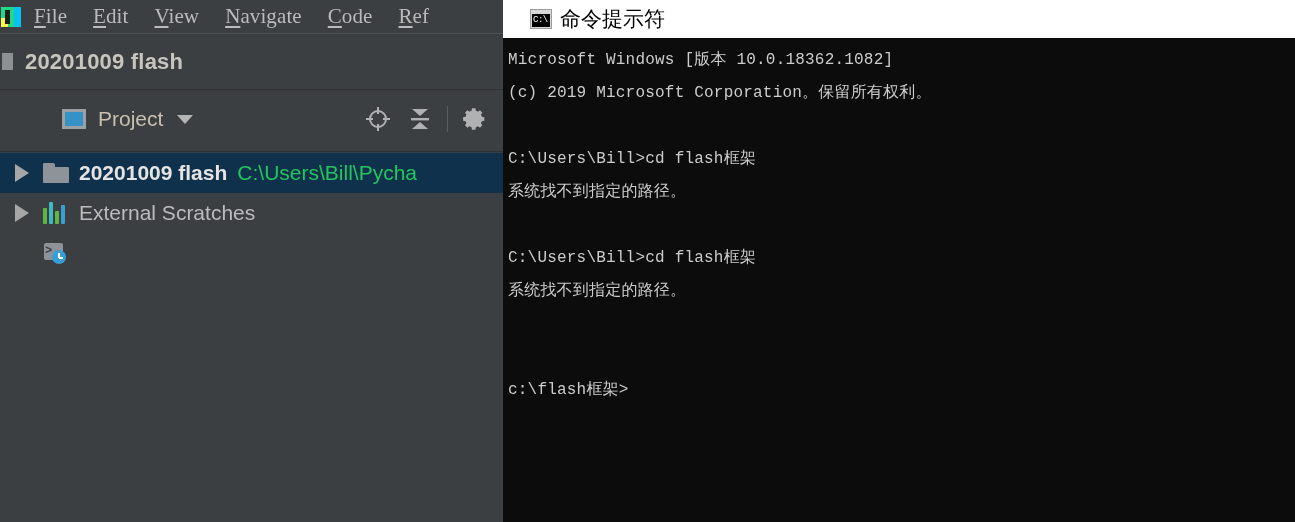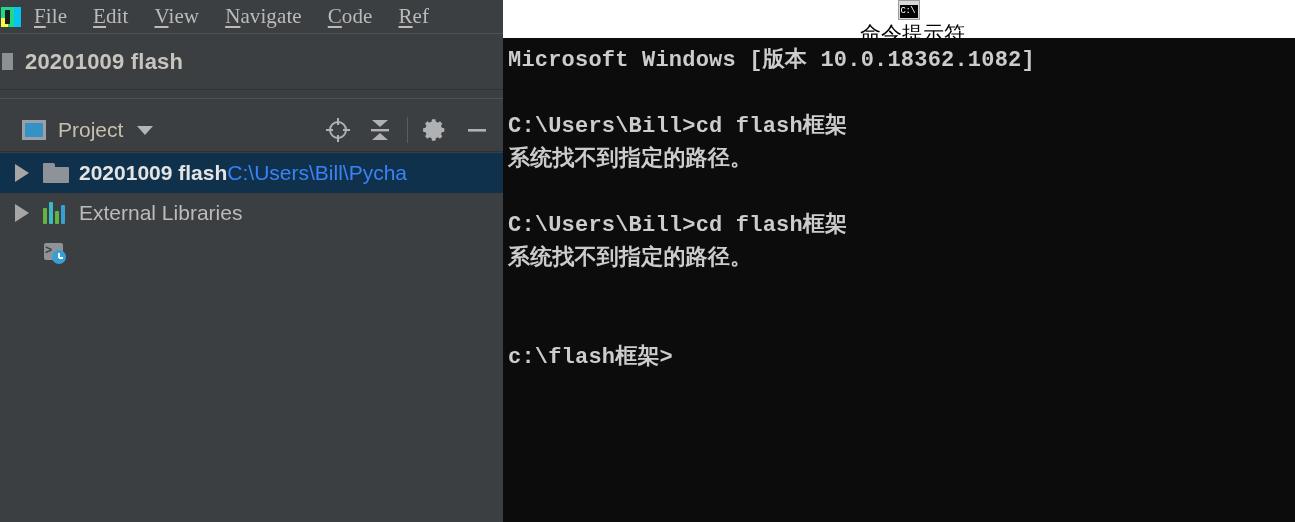--- a/index.html
+++ b/index.html
@@ -95,25 +95,26 @@
   .titlestrip-sep {
     position: absolute;
     left: 0; top: 89px;
     width: 1295px; height: 1px;
     background: #323232;
   }
 
   
   .toolheader {
     position: absolute;
-    left: 0; top: 104px;
+    left: 0; top: 93px;
     width: 504px; height: 52px;
     background: #3c3f41;
     display: flex;
     align-items: center;
+    padding-left: 40px;
   }
   .toolheader-top {
     position: absolute;
     left: 0; top: 98px;
     width: 504px; height: 1px;
     background: #4e5254;
   }
   .proj-icon {
     width: 24px; height: 20px;
     margin-left: 22px;
@@ -232,22 +233,23 @@
   .scratch-icon .clock:before {
     content:""; position:absolute; left:7px; top:7px;
     width:4px; height:2px; background:#fff;
   }
   .node-name {
     color: #bbbbbb;
     font-size: 21px;
   }
   .node-name.bold { font-weight: bold; color: #e4e4e4; }
   .node-path {
-    color: #3b82f6;
+    color: #22c55e;
     font-size: 21px;
+    margin-left: 10px;
   }
 
   
   .tool-rightedge {
     position: absolute;
     left: 503px; top: 98px;
     width: 1px; height: 424px;
     background: #2e3133;
   }
 
@@ -261,21 +263,20 @@
   }
   .cmd-titlebar {
     position: absolute;
     left: 0; top: 0;
     width: 792px; height: 38px;
     background: #ffffff;
     display: flex;
     align-items: center;
     padding-left: 27px;
     box-sizing: border-box;
-    flex-direction: column;
   }
   .cmd-icon {
     width: 22px; height: 20px;
     flex: none;
     position: relative;
     background: #d8d8d8;
     border: 1px solid #9d9d9d;
     box-sizing: border-box;
     margin-right: 8px;
   }
@@ -307,26 +308,25 @@
     position: absolute;
     left: 0; top: 38px;
     width: 792px; height: 484px;
     background: #0c0c0c;
     padding: 6px 0 0 5px;
     box-sizing: border-box;
   }
   .cmd-line {
     color: #cccccc;
     font-family: "Liberation Mono", "DejaVu Sans Mono", monospace;
-    font-size: 22px;
+    font-size: 16px;
     line-height: 33px;
     height: 33px;
     white-space: pre;
     letter-spacing: 0.2px;
-    font-weight: bold;
   }
   .cmd-line.blank { color: transparent; }
   .watermark {
     position: absolute;
     right: 9px; bottom: 7px;
     color: #8a8a8a;
     font-size: 16px;
     font-family: "Liberation Sans", sans-serif;
   }
 </style>
@@ -416,21 +416,21 @@
       <div class="tree-row">
         <div class="arrow"></div>
         <div class="node-icon">
           <div class="libs-icon">
               <i class="b1"></i>
               <i class="b2"></i>
               <i class="b3"></i>
               <i class="b4"></i>
             </div>
         </div>
-        <div class="node-name">External Libraries</div>
+        <div class="node-name">External Scratches</div>
       </div>
 
       <div class="tree-row">
         <div class="arrow hidden"></div>
         <div class="node-icon">
           <div class="scratch-icon">
             <div class="sheet"></div>
             <div class="caret">&gt;</div>
             <div class="clock"></div>
           </div>
@@ -447,20 +447,21 @@
     <div class="cmd-titlebar">
       <div class="cmd-icon">
         <div class="bar"></div>
         <div class="scr"></div>
       </div>
       <div class="cmd-title-text">命令提示符</div>
     </div>
 
     <div class="cmd-body">
       <div class="cmd-line">Microsoft Windows [版本 10.0.18362.1082]</div>
+      <div class="cmd-line">(c) 2019 Microsoft Corporation。保留所有权利。</div>
       <div class="cmd-line blank">&nbsp;</div>
       <div class="cmd-line">C:\Users\Bill&gt;cd flash框架</div>
       <div class="cmd-line">系统找不到指定的路径。</div>
       <div class="cmd-line blank">&nbsp;</div>
       <div class="cmd-line">C:\Users\Bill&gt;cd flash框架</div>
       <div class="cmd-line">系统找不到指定的路径。</div>
       <div class="cmd-line blank">&nbsp;</div>
       <div class="cmd-line blank">&nbsp;</div>
       <div class="cmd-line">c:\flash框架&gt;</div>
     </div>

